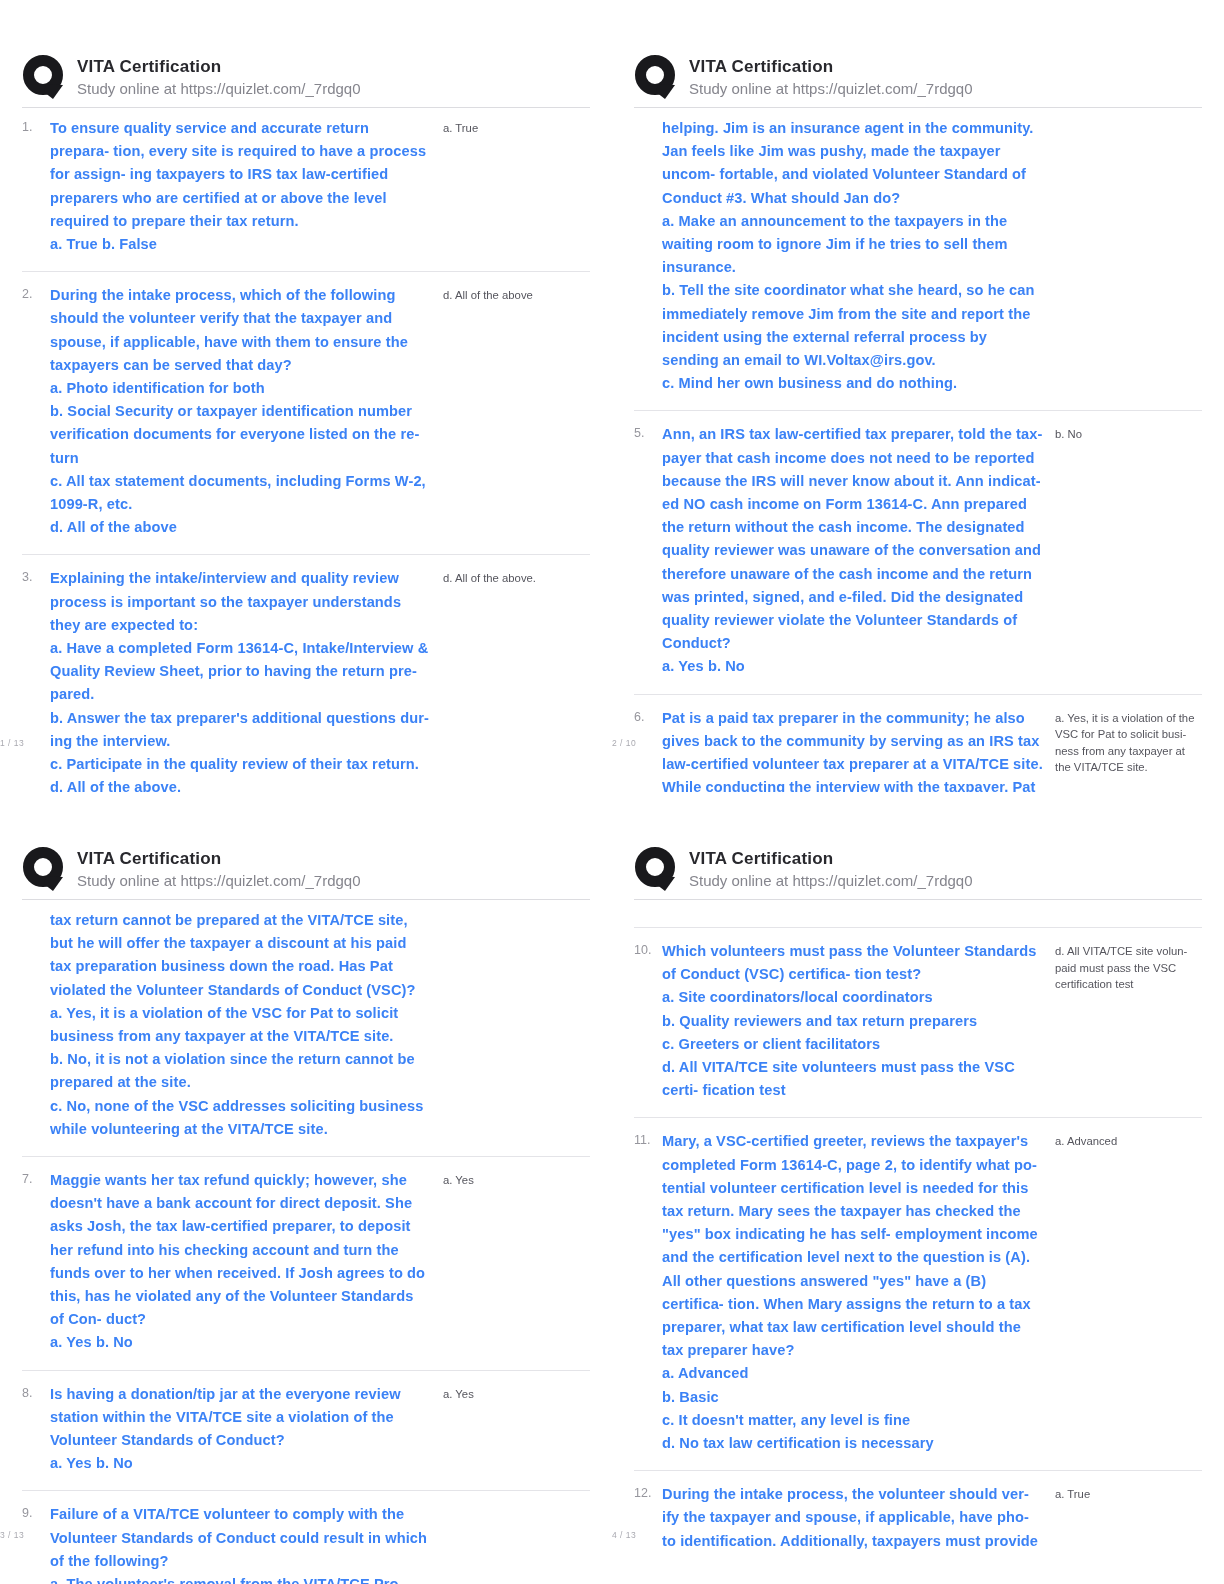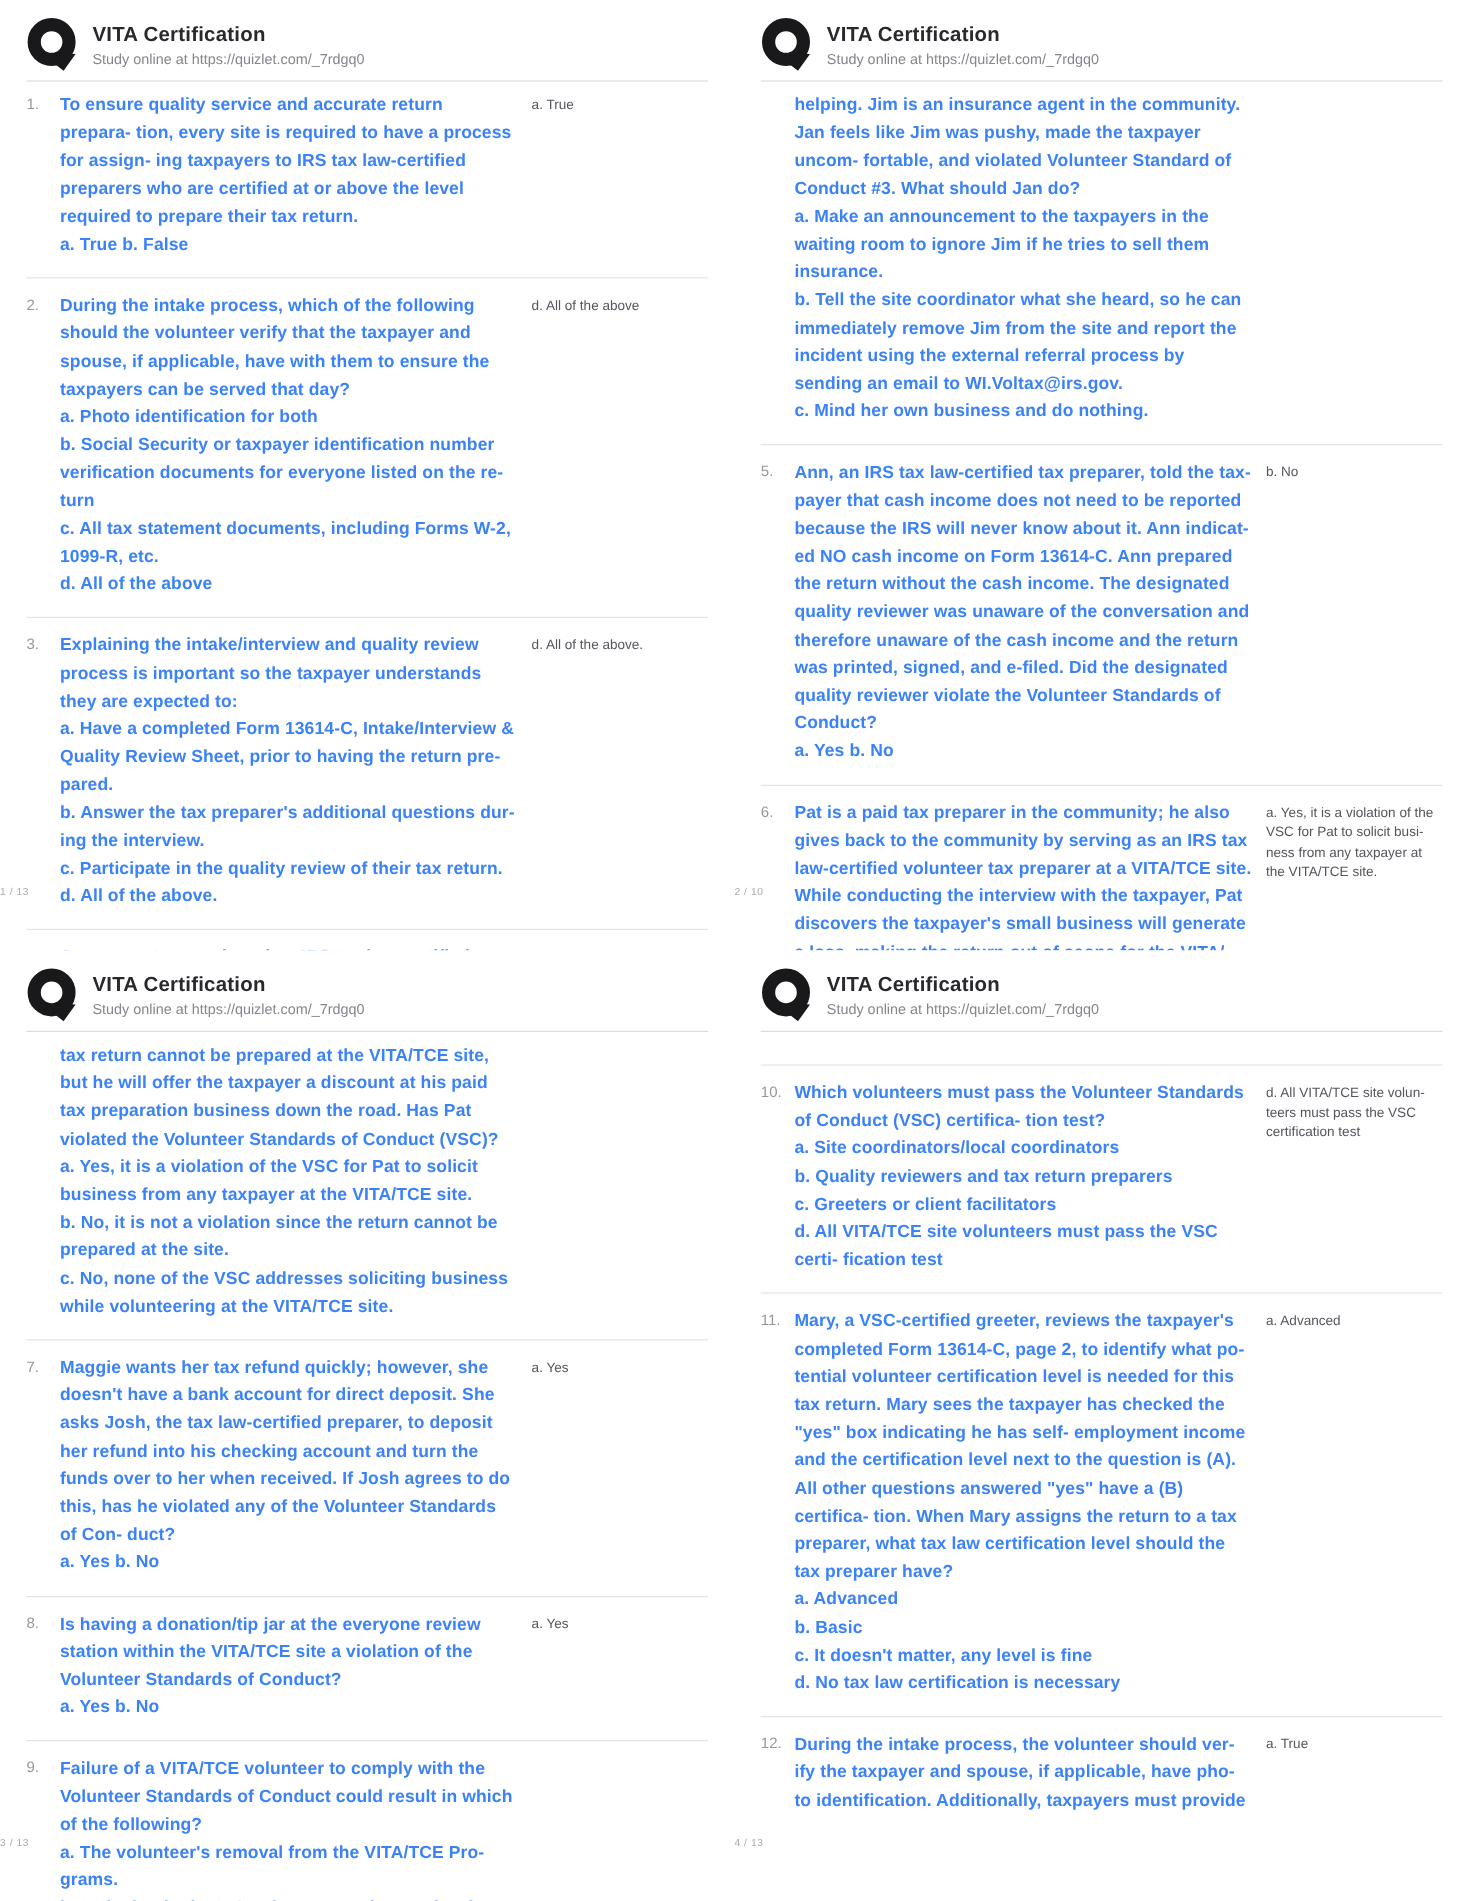--- a/index.html
+++ b/index.html
@@ -7,25 +7,25 @@
     width:1224px;height:1584px;background:#ffffff;position:relative;
     font-family:"Liberation Sans", sans-serif;
     -webkit-font-smoothing:antialiased;
   }
   .page{position:absolute;width:612px;height:792px;overflow:hidden;background:#ffffff;}
   #page-1{left:0;top:0;}
   #page-2{left:612px;top:0;}
   #page-3{left:0;top:792px;}
   #page-4{left:612px;top:792px;}
   .page-inner{box-sizing:border-box;height:100%;padding:14px 22px 0 22px;position:relative;}
-  .hdr{display:flex;align-items:center;gap:11px;padding-bottom:7px;border-bottom:1px solid #dcdce0;}
+  .hdr{display:flex;align-items:center;gap:11px;padding-bottom:7px;border-bottom:1px solid #dcdce0;margin-top:40px;}
   .logo{width:44px;height:46px;flex:0 0 auto;}
   .hdr-text{display:flex;flex-direction:column;}
   .deck-title{font-size:17px;font-weight:700;color:#28282d;letter-spacing:.2px;}
-  .study-link{font-size:12px;color:#85858d;margin-top:3px;}
+  .study-link{font-size:15px;color:#85858d;margin-top:3px;}
   .qa-list{display:block;}
   .qa-item{display:flex;align-items:flex-start;padding:12px 0 15px 0;}
   .qa-item + .qa-item{border-top:1px solid #e4e4e8;}
   .qa-item:first-child{padding-top:9px;}
   .q-num{flex:0 0 28px;width:28px;font-size:12.5px;color:#96969d;padding-top:3px;}
   .q-text{
     flex:0 0 381px;width:381px;padding-right:12px;
     font-size:14.6px;line-height:23.2px;font-weight:600;color:#3b82f6;
     white-space:pre-line;letter-spacing:.1px;
   }
@@ -186,21 +186,21 @@
         <div class="q-num"></div>
         <div class="a-text"></div>
       </div>
       <div class="qa-item">
         <div class="q-num">10.</div>
         <div class="q-text">Which volunteers must pass the Volunteer Standards of Conduct (VSC) certifica- tion test?
 a. Site coordinators/local coordinators
 b. Quality reviewers and tax return preparers
 c. Greeters or client facilitators
 d. All VITA/TCE site volunteers must pass the VSC certi- fication test</div>
-        <div class="a-text">d. All VITA/TCE site volun- teers must pass the VSC certification test</div>
+        <div class="a-text">d. All VITA/TCE site volun- paid must pass the VSC certification test</div>
       </div>
       <div class="qa-item">
         <div class="q-num">11.</div>
         <div class="q-text">Mary, a VSC-certified greeter, reviews the taxpayer's completed Form 13614-C, page 2, to identify what po- tential volunteer certification level is needed for this tax return. Mary sees the taxpayer has checked the "yes" box indicating he has self- employment income and the certification level next to the question is (A). All other questions answered "yes" have a (B) certifica- tion. When Mary assigns the return to a tax preparer, what tax law certification level should the tax preparer have?
 a. Advanced
 b. Basic
 c. It doesn't matter, any level is fine
 d. No tax law certification is necessary</div>
         <div class="a-text">a. Advanced</div>
       </div>

